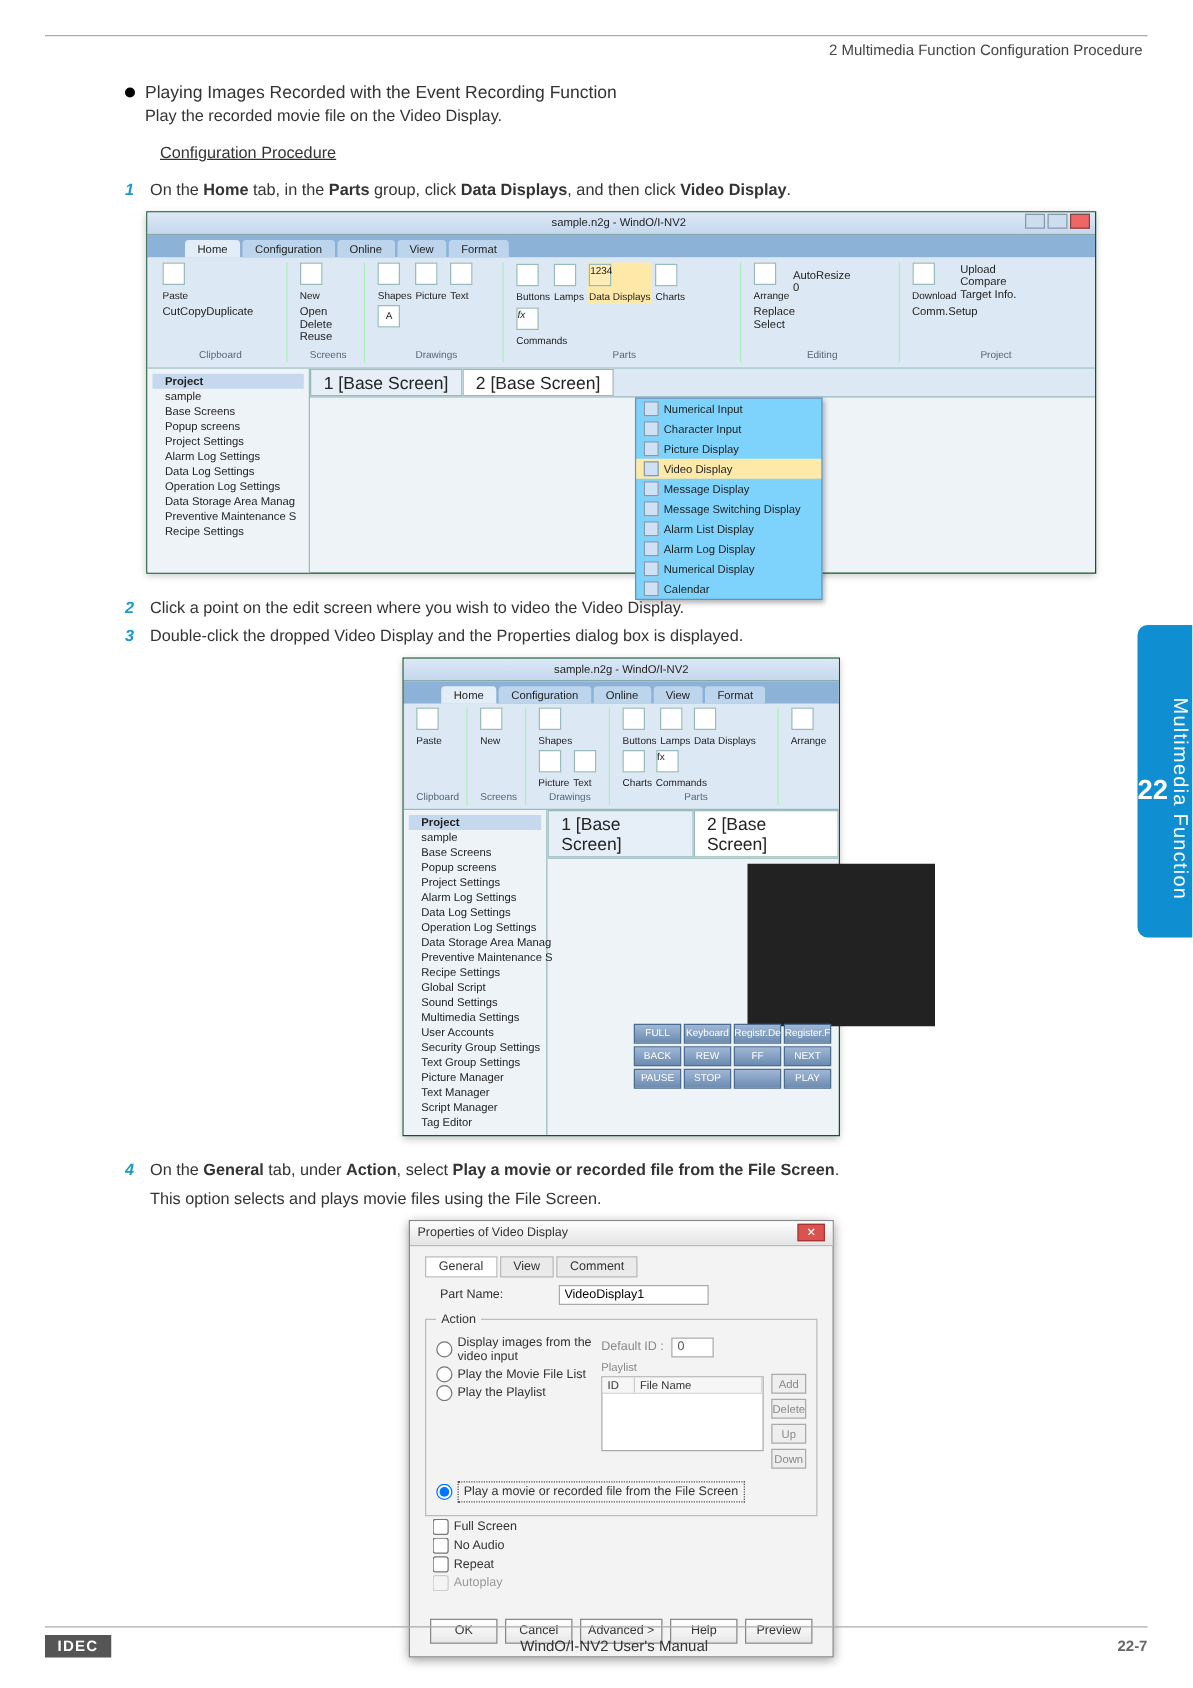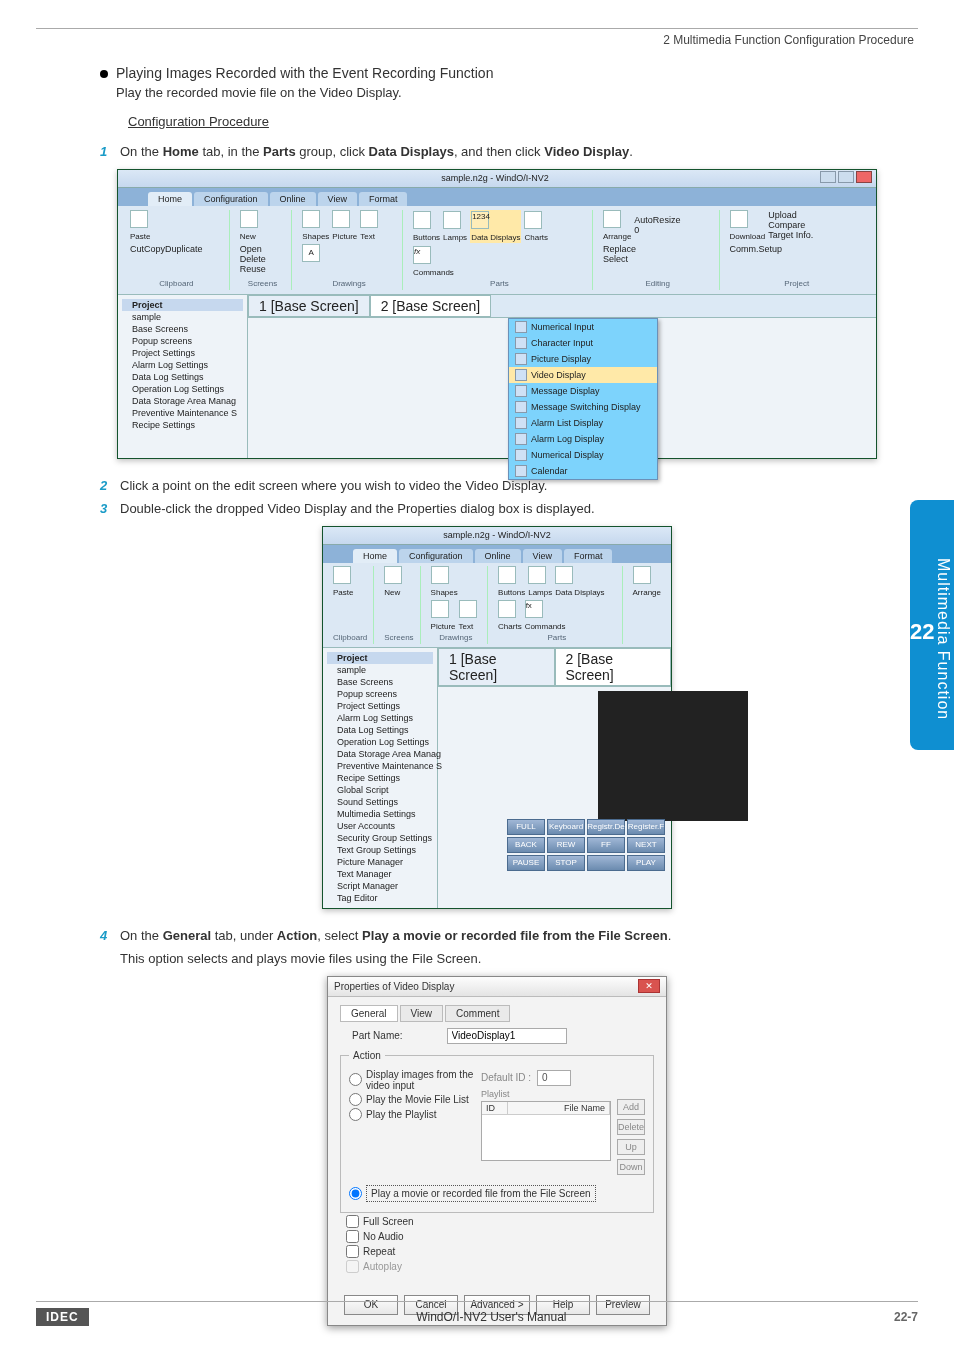--- a/index.html
+++ b/index.html
@@ -495,21 +495,21 @@
             <div>
               <div class="row" style="color:#888;">
                 <span>Default ID :</span>
                 <input class="txtin" style="width: 34px;" disabled="" value="0">
               </div>
               <div style="color:#888;font-size:9px;">Playlist</div>
               <div style="display:flex;">
                 <div class="listbox">
                   <div class="listhdr">
                       <span style="width:26px;">ID</span>
-                      <span style="flex:1;text-align:right;">File Name</span>
+                      <span style="flex:1;">File Name</span>
                     </div>
                 </div>
                 <div class="sidebtns">
                   <div class="sbtn">Add</div>
                   <div class="sbtn">Delete</div>
                   <div class="sbtn">Up</div>
                   <div class="sbtn">Down</div>
                 </div>
               </div>
             </div>

